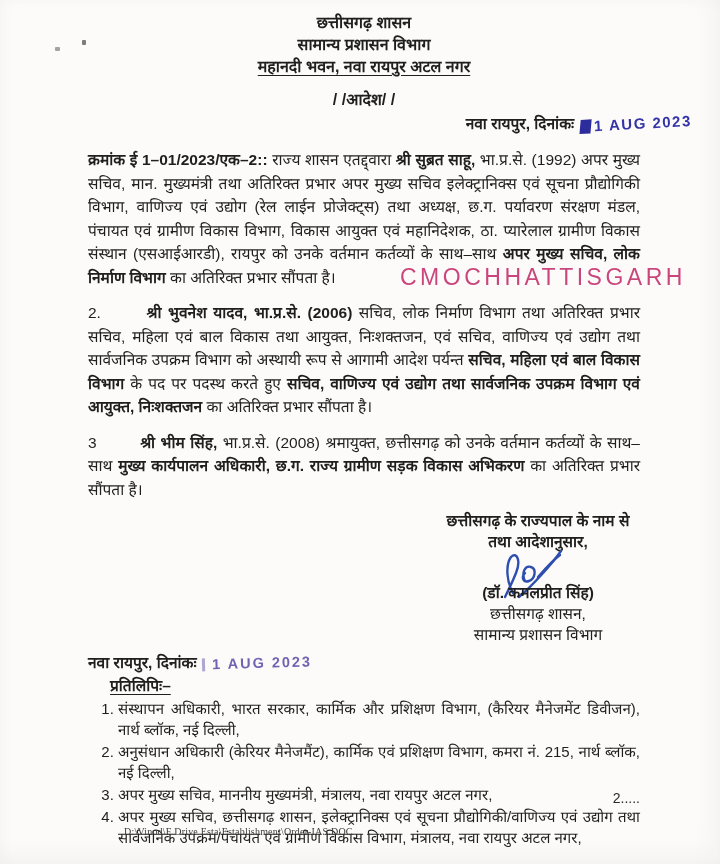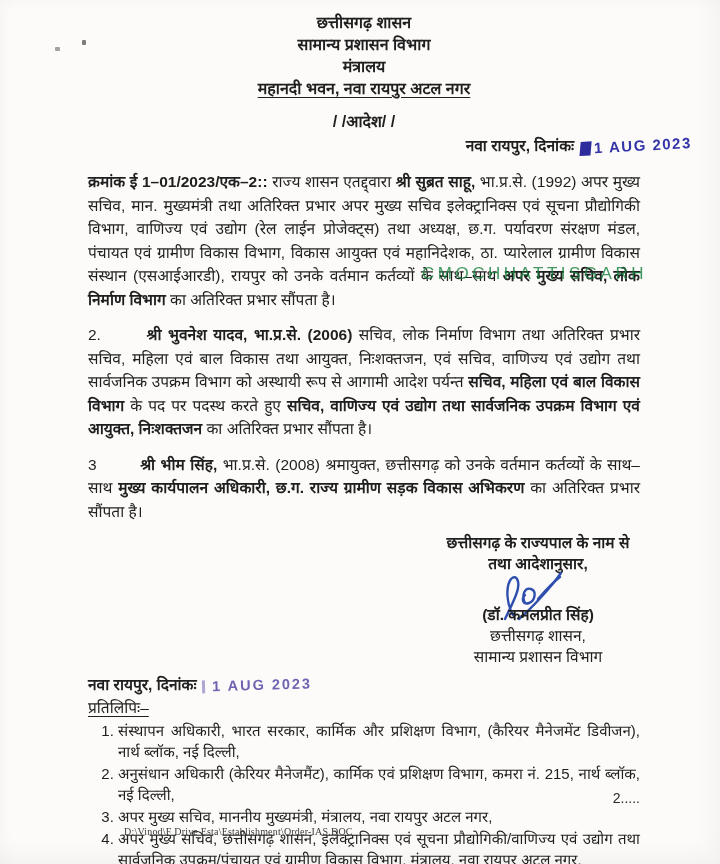--- a/index.html
+++ b/index.html
@@ -24,42 +24,41 @@
   .stamp { display:inline-block; font-weight:700; white-space:nowrap; }
   .stamp1 { color:#3434a8; font-size:15px; letter-spacing:1.5px; transform:rotate(-3deg); margin-left:6px; }
   .stamp1 .blob { display:inline-block; width:11px; height:14px; background:#2c2c9c; margin-right:3px; transform:skewX(-8deg); vertical-align:-2px; }
   .stamp2 { color:#6f63b2; font-size:14.5px; letter-spacing:2px; transform:rotate(-1.5deg); margin-left:5px; }
   .stamp2 .blob2 { display:inline-block; width:3px; height:13px; background:#6f63b2; opacity:.55; margin-right:7px; vertical-align:-2px; }
   .sig-block { width:320px; margin:10px -58px 8px auto; text-align:center; font-size:15.5px; line-height:19px; }
   .sig-line { margin-bottom:2px; }
   .signature-svg { display:block; margin:-6px auto -16px auto; width:110px; height:52px; }
   .ref-row { display:flex; justify-content:space-between; align-items:baseline; margin-top:4px; font-size:15.5px; line-height:22px; }
   .ref-right { white-space:nowrap; margin-right:-52px; font-weight:700; }
-  .copies-heading { font-weight:400; font-size:15.5px; line-height:21px; margin-top:1px; }
+  .copies-heading { font-weight:700; font-size:15.5px; line-height:21px; margin-top:1px;margin-left:22px; }
   ol.copy-list { margin:2px 0 0 0; padding-left:30px; font-size:15px; line-height:21px; }
   ol.copy-list li { text-align:justify; margin:0 0 1px 0; }
   .page-cont { position:absolute; top:790px; right:80px; font-size:14px; color:#2a2a2a; }
   .footer-path { position:absolute; top:826px; left:124px; font-size:10px; color:#3a3a3a; font-family:"Liberation Serif","DejaVu Serif",serif; letter-spacing:0.2px; }
-  .watermark { position:absolute; top:264px; left:422px; font-size:17px; letter-spacing:3.5px; color:#15803d; opacity:.8; white-space:nowrap; }
+  .watermark { position:absolute; top:264px; left:400px; font-size:23px; letter-spacing:3.5px; color:#be185d; opacity:.8; white-space:nowrap; }
   .speck { position:absolute; background:#7d7d7d; border-radius:1px; }
   .s1 { top:40px; left:82px; width:4px; height:5px; }
   .s2 { top:47px; left:55px; width:5px; height:4px; opacity:.7; }
 </style>
 </head>
 <body>
 
 <div class="page">
 
   <div class="speck s1"></div>
   <div class="speck s2"></div>
 
   <div class="header">
     <div>छत्तीसगढ़ शासन</div>
     <div>सामान्य प्रशासन विभाग</div>
-    <div>मंत्रालय</div>
     <div class="underline">महानदी भवन, नवा रायपुर अटल नगर</div>
   </div>
   <div class="order-title">/ /आदेश/ /</div>
 
   <div class="date-row">
     <span>नवा रायपुर, दिनांकः</span><span class="stamp stamp1"><span class="blob"></span><span>1 AUG 2023</span></span>
   </div>
 
   <p class="para"><span class="bold">क्रमांक ई 1–01/2023/एक–2:: </span><span>राज्य शासन एतद्द्वारा </span><span class="bold">श्री सुब्रत साहू,</span><span> भा.प्र.से. (1992) अपर मुख्य सचिव, मान. मुख्यमंत्री तथा अतिरिक्त प्रभार अपर मुख्य सचिव इलेक्ट्रानिक्स एवं सूचना प्रौद्योगिकी विभाग, वाणिज्य एवं उद्योग (रेल लाईन प्रोजेक्ट्स) तथा अध्यक्ष, छ.ग. पर्यावरण संरक्षण मंडल, पंचायत एवं ग्रामीण विकास विभाग, विकास आयुक्त एवं महानिदेशक, ठा. प्यारेलाल ग्रामीण विकास संस्थान (एसआईआरडी), रायपुर को उनके वर्तमान कर्तव्यों के साथ–साथ </span><span class="bold">अपर मुख्य सचिव, लोक निर्माण विभाग</span><span> का अतिरिक्त प्रभार सौंपता है।</span></p>
   <p class="para"><span>2.&nbsp;&nbsp;&nbsp;&nbsp;&nbsp;&nbsp;&nbsp;</span><span class="bold">श्री भुवनेश यादव, भा.प्र.से. (2006)</span><span> सचिव, लोक निर्माण विभाग तथा अतिरिक्त प्रभार सचिव, महिला एवं बाल विकास तथा आयुक्त, निःशक्तजन, एवं सचिव, वाणिज्य एवं उद्योग तथा सार्वजनिक उपक्रम विभाग को अस्थायी रूप से आगामी आदेश पर्यन्त </span><span class="bold">सचिव, महिला एवं बाल विकास विभाग</span><span> के पद पर पदस्थ करते हुए </span><span class="bold">सचिव, वाणिज्य एवं उद्योग तथा सार्वजनिक उपक्रम विभाग एवं आयुक्त, निःशक्तजन</span><span> का अतिरिक्त प्रभार सौंपता है।</span></p>

